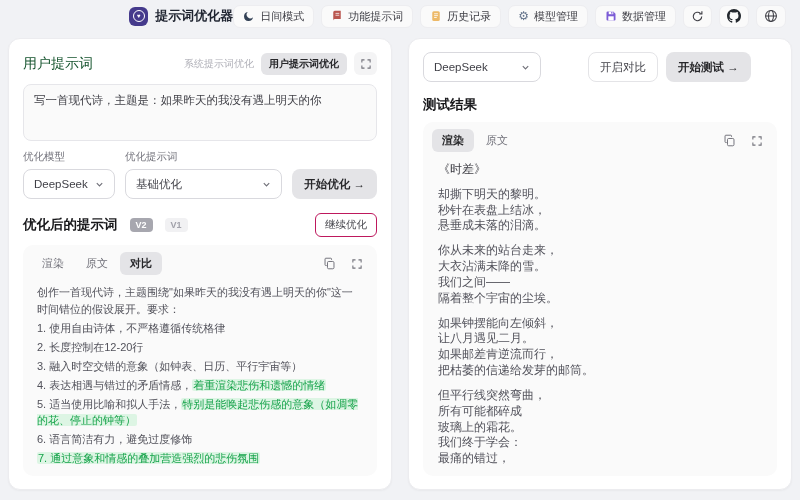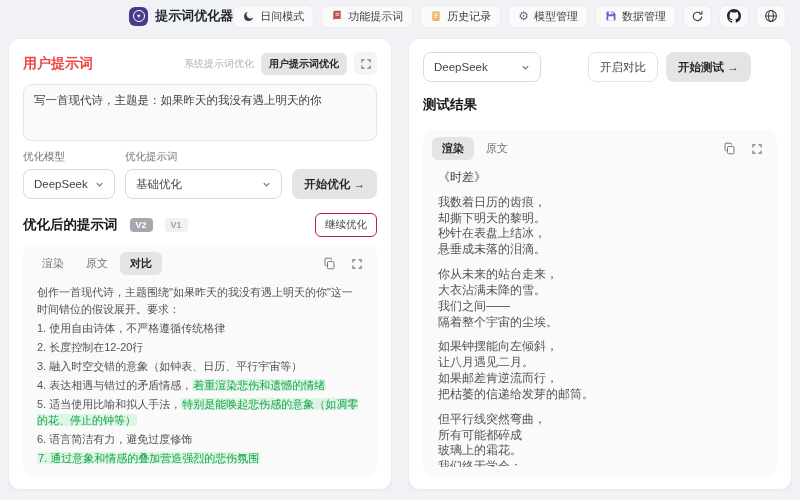--- a/index.html
+++ b/index.html
@@ -18,21 +18,21 @@
   .chip{ display:flex; align-items:center; gap:5px; height:23px; padding:0 9px; border-radius:7px;
          background:#fafafa; border:1px solid #ededf0; font-size:11px; color:#3f3f46; cursor:pointer; white-space:nowrap; }
   .chip.icon-only{ padding:0 7px; }
   .chip-ic{ display:flex; align-items:center; }
   .gear-glyph{ font-size:12px; color:#64748b; font-family:"DejaVu Sans",sans-serif; }
   
   .main{ display:flex; gap:16px; padding:6px 8px 8px; height:466px; }
   .panel{ background:#fff; border:1px solid #ececef; border-radius:12px; box-shadow:0 1px 2px rgba(0,0,0,.04);
           width:384px; padding:13px 14px; display:flex; flex-direction:column; overflow:hidden; }
   
-  h2{ font-size:14px; font-weight:700; color:#ef4444; }
+  h2{ font-size:14px; font-weight:400; color:#14532d; }
   h3{ font-size:13.5px; font-weight:700; color:#18181b; }
   .select{ display:flex; align-items:center; justify-content:space-between; gap:6px; height:30px;
            border:1px solid #d9d9de; background:#fff; border-radius:8px; padding:0 10px; font-size:11.5px; color:#3f3f46; cursor:pointer; }
   .btn-fill{ height:30px; padding:0 12px; background:#e4e4e7; border:none; border-radius:8px;
              font-size:11.5px; font-weight:600; color:#27272a; cursor:pointer; white-space:nowrap;
              font-family:inherit; }
   .btn-ghost{ height:30px; padding:0 11px; background:#fff; border:1px solid #e4e4e7; border-radius:8px;
               font-size:11.5px; color:#3f3f46; cursor:pointer; white-space:nowrap; font-family:inherit;margin-left:39px; }
   .icon-btn{ width:23px; height:23px; border:none; background:transparent; border-radius:6px;
              display:flex; align-items:center; justify-content:center; cursor:pointer; }
@@ -62,21 +62,21 @@
   .tab{ padding:4px 10px; font-size:11px; color:#71717a; border-radius:6px; cursor:pointer; }
   .tab.active{ background:#e4e4e7; color:#27272a; font-weight:600; }
   .tab-icons{ margin-left:auto; display:flex; gap:4px; }
   .diff-content{ padding:3px 5px; font-size:11px; line-height:1.5; color:#52525b; overflow:hidden; }
   .diff-line{ margin-bottom:2.5px; }
   .added{ color:#16a34a; background:#ddf5e4; border-radius:2px; padding:0 1px; }
   
   .rp-head{ display:flex; align-items:center; justify-content:space-between; margin-bottom:4px; }
   .rp-controls{ display:flex; align-items:center; gap:8px; }
   .rp-controls .select{ width:118px; }
-  .result-heading{ margin:10px 0 8px; }
+  .result-heading{ margin:10px 0 0; }
   .poem{ padding:4px 6px; font-size:12px; line-height:1.32; color:#52525b; overflow:hidden; }
   .poem-title{ margin-bottom:9px; color:#3f3f46; }
   .stanza{ margin-bottom:9px; }
   svg.ic{ display:block; }
 </style>
 </head>
 <body>
 
 <header class="app-header">
   <div class="brand">
@@ -262,21 +262,20 @@
             <svg class="ic" width="12" height="12" viewBox="0 0 16 16">
                 <path d="M2.5 6V2.5H6M10 2.5h3.5V6M13.5 10v3.5H10M6 13.5H2.5V10" fill="none" stroke="#71717a" stroke-width="1.4"></path>
               </svg>
           </button>
         </div>
       </div>
       <div class="poem">
         <div class="poem-title">《时差》</div>
         <div id="poem-body">
             <div class="stanza">
-              <div>我数着日历的齿痕，</div>
               <div>却撕下明天的黎明。</div>
               <div>秒针在表盘上结冰，</div>
               <div>悬垂成未落的泪滴。</div>
             </div>
             <div class="stanza">
               <div>你从未来的站台走来，</div>
               <div>大衣沾满未降的雪。</div>
               <div>我们之间——</div>
               <div>隔着整个宇宙的尘埃。</div>
             </div>

